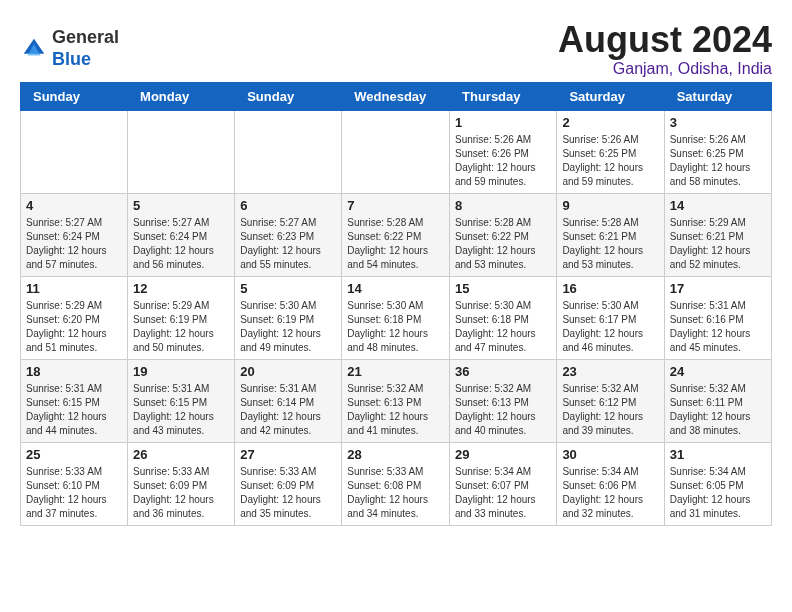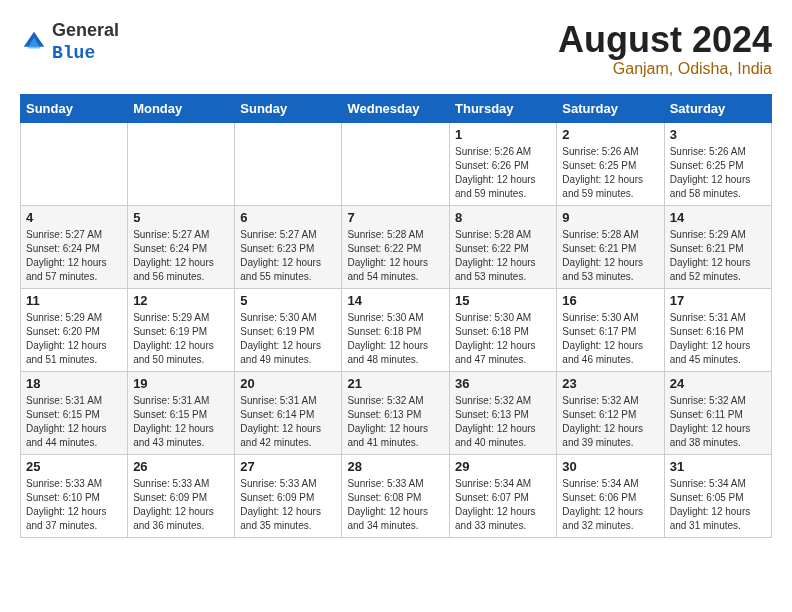--- a/index.html
+++ b/index.html
@@ -6,61 +6,61 @@
     body {
       font-family: Arial, sans-serif;
       background: #fff;
       width: 792px;
       min-height: 612px;
       padding: 20px;
     }
     .header-area {
       display: flex;
       justify-content: space-between;
-      align-items: flex-start;
-      margin-bottom: 16px;
+      align-items: center;
+      margin-bottom: 4px;
     }
     .logo {
       display: flex;
       align-items: center;
       gap: 4px;
     }
     .logo-text {
       font-size: 18px;
       font-weight: bold;
       line-height: 1.2;
     }
     .logo-general { color: #333; }
-    .logo-blue { color: #1565c0; font-family: Liberation Mono, monospace; }
+    .logo-blue { color: #1565c0; }
     .logo-icon {
       width: 28px;
       height: 28px;
     }
     .title-area {
       text-align: right;
     }
     .month-year {
       font-size: 36px;
       font-weight: bold;
       color: #222;
       line-height: 1.1;
     }
     .location {
       font-size: 16px;
-      color: #a16207;
+      color: #4c1d95;
     }
     .calendar {
       width: 100%;
       border-collapse: collapse;
       font-size: 11px;
     }
     .calendar thead tr th {
       background-color: #1565c0;
       color: #fff;
-      padding: 6px 5px;
+      padding: 6px 12px;
       text-align: left;
       font-size: 13px;
       font-weight: bold;
       border: 1px solid #1565c0;
     }
     .calendar tbody tr td {
       border: 1px solid #ccc;
       vertical-align: top;
       padding: 4px 5px;
       min-height: 80px;

